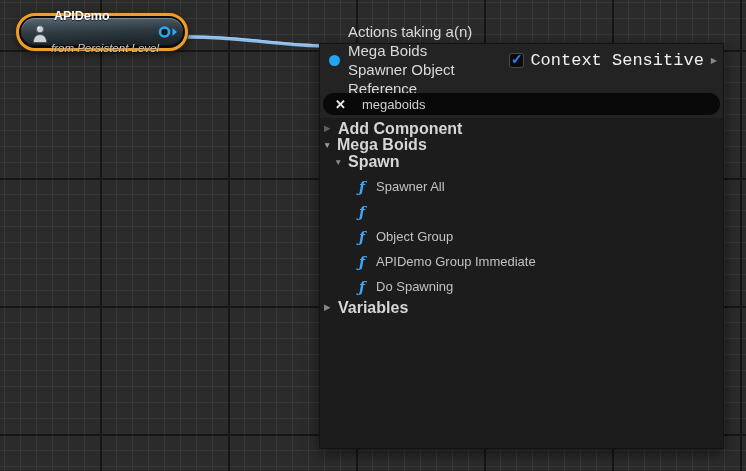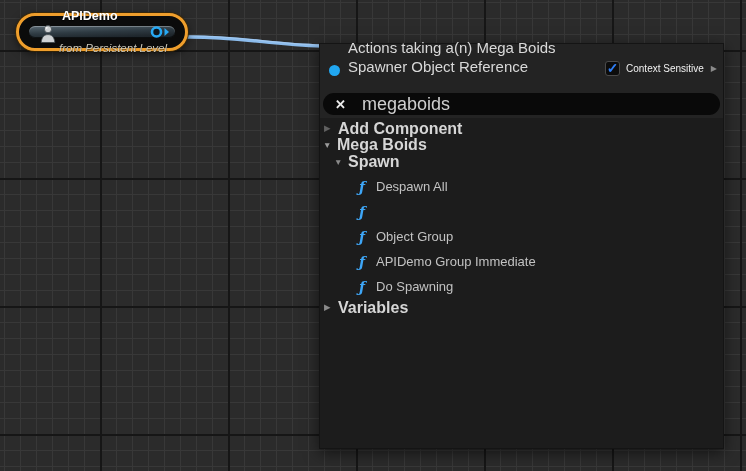--- a/index.html
+++ b/index.html
@@ -15,21 +15,21 @@
       repeating-linear-gradient(to bottom, #383838 0 1px, transparent 1px 16px);
     background-position:100px 0, 0 50px, 4px 0, 0 2px;
   }
   
   .wire-layer{position:absolute;left:0;top:0;z-index:1;pointer-events:none;}
   
   .node{
     position:absolute;left:16px;top:13px;z-index:2;
     width:172px;height:38px;
     border:3px solid #ef9e2c;border-radius:23px;
-    background:#0b0b0b;padding:10px;
+    background:#0b0b0b;padding:2px;
     box-shadow:0 0 0 1px rgba(60,40,5,.8), 0 3px 8px rgba(0,0,0,.55);
     cursor:pointer;
   }
   .node-body{
     position:relative;height:100%;border-radius:18px;
     display:flex;align-items:center;padding:0 6px 0 10px;
     background:linear-gradient(178deg,#5d6b76 0%,#46545d 20%,#2e3a42 48%,#20282e 78%,#1a2126 100%);
     box-shadow:inset 0 1px 0 rgba(255,255,255,.28), inset 0 -1px 0 rgba(0,0,0,.6);
     overflow:visible;
   }
@@ -39,40 +39,40 @@
   .node-subtitle{font-size:11.5px;font-style:italic;color:#cbc7b8;margin-left:-3px;text-shadow:0 1px 1px rgba(0,0,0,.6);margin-top:18px;}
   .pin{position:absolute;right:3px;top:50%;transform:translateY(-50%);cursor:crosshair;}
   
   .panel{
     position:absolute;left:319px;top:43px;z-index:3;
     width:405px;height:406px;
     background:#232323;display:flex;flex-direction:column;
     box-shadow:0 4px 14px rgba(0,0,0,.55);
     border:1px solid #141414;
   }
-  .panel-header{height:48px;display:flex;align-items:flex-end;padding:0 6px 16px 5px;flex:0 0 auto;}
+  .panel-header{height:48px;display:flex;align-items:center;padding:0 6px 16px 5px;flex:0 0 auto;}
   .dot{width:11px;height:11px;border-radius:50%;background:#21a7f1;flex:0 0 auto;margin-left:4px;}
   .menu-title{flex:1 1 auto;margin-left:8px;font-size:15px;line-height:19px;color:#d9d9d9;}
   .ctx{display:flex;align-items:center;gap:6px;flex:0 0 auto;cursor:pointer;}
   .checkbox{
     width:15px;height:15px;border-radius:3px;background:#0c0c0c;border:1px solid #4a4a4a;
     display:flex;align-items:center;justify-content:center;cursor:pointer;
   }
   .check{color:#2f7ef5;font-size:14px;font-weight:bold;line-height:1;margin-top:-2px;}
-  .ctx-label{font-size:10px;color:#f0f0f0;}
+  .ctx-label{font-size:17px;color:#f0f0f0;font-family:Liberation Mono, monospace;}
   .ctx-arrow{font-size:8px;color:#8a8a8a;margin-left:1px;}
   .search-row{flex:0 0 auto;padding:1px 3px 3px 3px;}
   .search{
     height:22px;border-radius:11px;background:#090909;
     display:flex;align-items:center;padding:0 10px;cursor:text;
   }
   .clear{color:#ececec;font-size:13px;font-weight:bold;margin:0 0 0 2px;cursor:pointer;line-height:1;}
   .search-input{
     flex:1;margin-left:16px;background:transparent;border:none;outline:none;
-    font-family:"Liberation Sans",sans-serif;font-size:18px;color:#cfcfcf;padding:0;
+    font-family:"Liberation Sans",sans-serif;font-size:13px;color:#cfcfcf;padding:0;
   }
   .tree{flex:1 1 auto;background:#1c1c1c;padding-top:2px;overflow:hidden;}
   .row{display:flex;align-items:center;cursor:pointer;}
   .r-addcomp{height:17px;padding-left:4px;}
   .r-megaboids{height:16px;padding-left:3px;}
   .r-spawn{height:18px;padding-left:14px;}
   .fn-group{margin-top:3px;}
   .row.fn{height:25px;padding-left:39px;}
   .r-variables{height:17px;padding-left:4px;}
   .arr{width:12px;font-size:8.5px;display:inline-block;line-height:1;}
@@ -151,21 +151,21 @@
       </div>
 
       <div class="row r-spawn">
         <span class="arr arr-soft">▼</span>
         <span class="cat-label">Spawn</span>
       </div>
 
       <div class="fn-group">
         <div class="row fn">
           <span class="fn-glyph">ƒ</span>
-          <span class="fn-label">Despawn All</span>
+          <span class="fn-label">Spawner All</span>
         </div>
         <div class="row fn">
           <span class="fn-glyph">ƒ</span>
         </div>
         <div class="row fn">
           <span class="fn-glyph">ƒ</span>
           <span class="fn-label">Object Group</span>
         </div>
         <div class="row fn">
           <span class="fn-glyph">ƒ</span>

